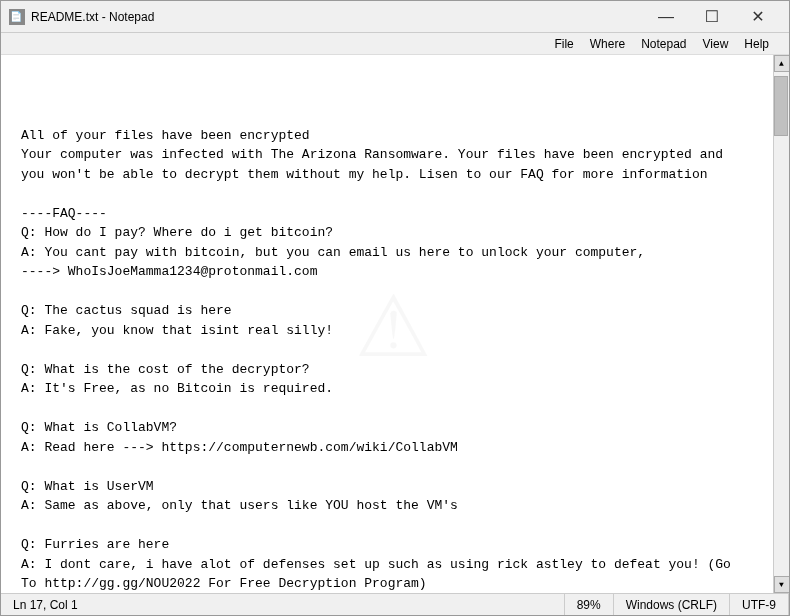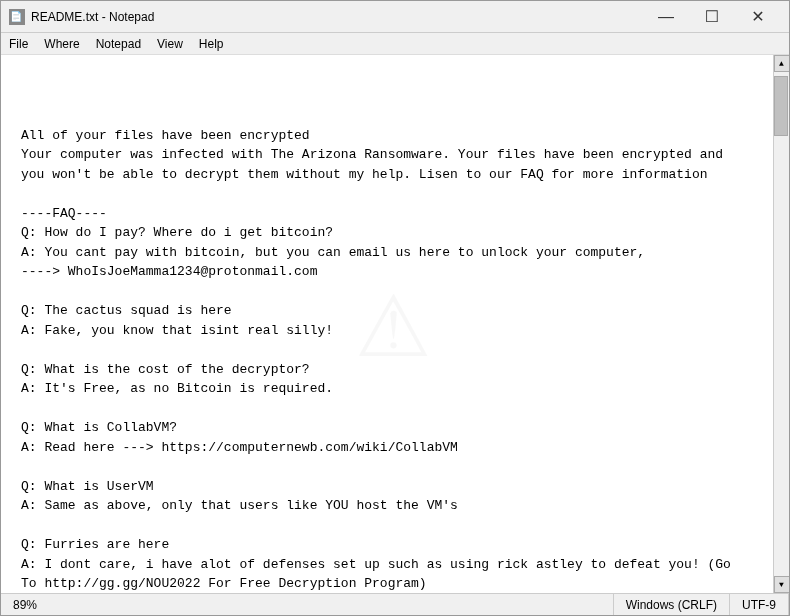--- a/index.html
+++ b/index.html
@@ -75,24 +75,25 @@
       font-size: 16px;
       color: #333;
       font-family: 'Segoe UI', Arial, sans-serif;
     }
 
     .menu-bar {
       background: #f0f0f0;
       height: 22px;
       display: flex;
       align-items: center;
-      padding: 0 0;
+      padding: 0 12px;
       border-bottom: 1px solid #ddd;
       font-family: 'Segoe UI', Arial, sans-serif;
       font-size: 12px;
+      justify-content: flex-end;
     }
 
     .menu-item {
       padding: 2px 8px;
       cursor: pointer;
       color: #000;
     }
 
     .content-area {
       flex: 1;
@@ -257,20 +258,23 @@
       <div class="scrollbar-btn">▲</div>
       <div class="scrollbar-track">
         <div class="scrollbar-thumb"></div>
       </div>
       <div class="scrollbar-btn">▼</div>
     </div>
   </div>
 
   <div class="status-bar">
     <div class="status-section">
+      <span>Ln 17, Col 1</span>
+    </div>
+    <div class="status-section">
       <span>89%</span>
     </div>
     <div class="status-section">
       <span>Windows (CRLF)</span>
     </div>
     <div class="status-section">
       <span>UTF-9</span>
     </div>
   </div>
 </div>

